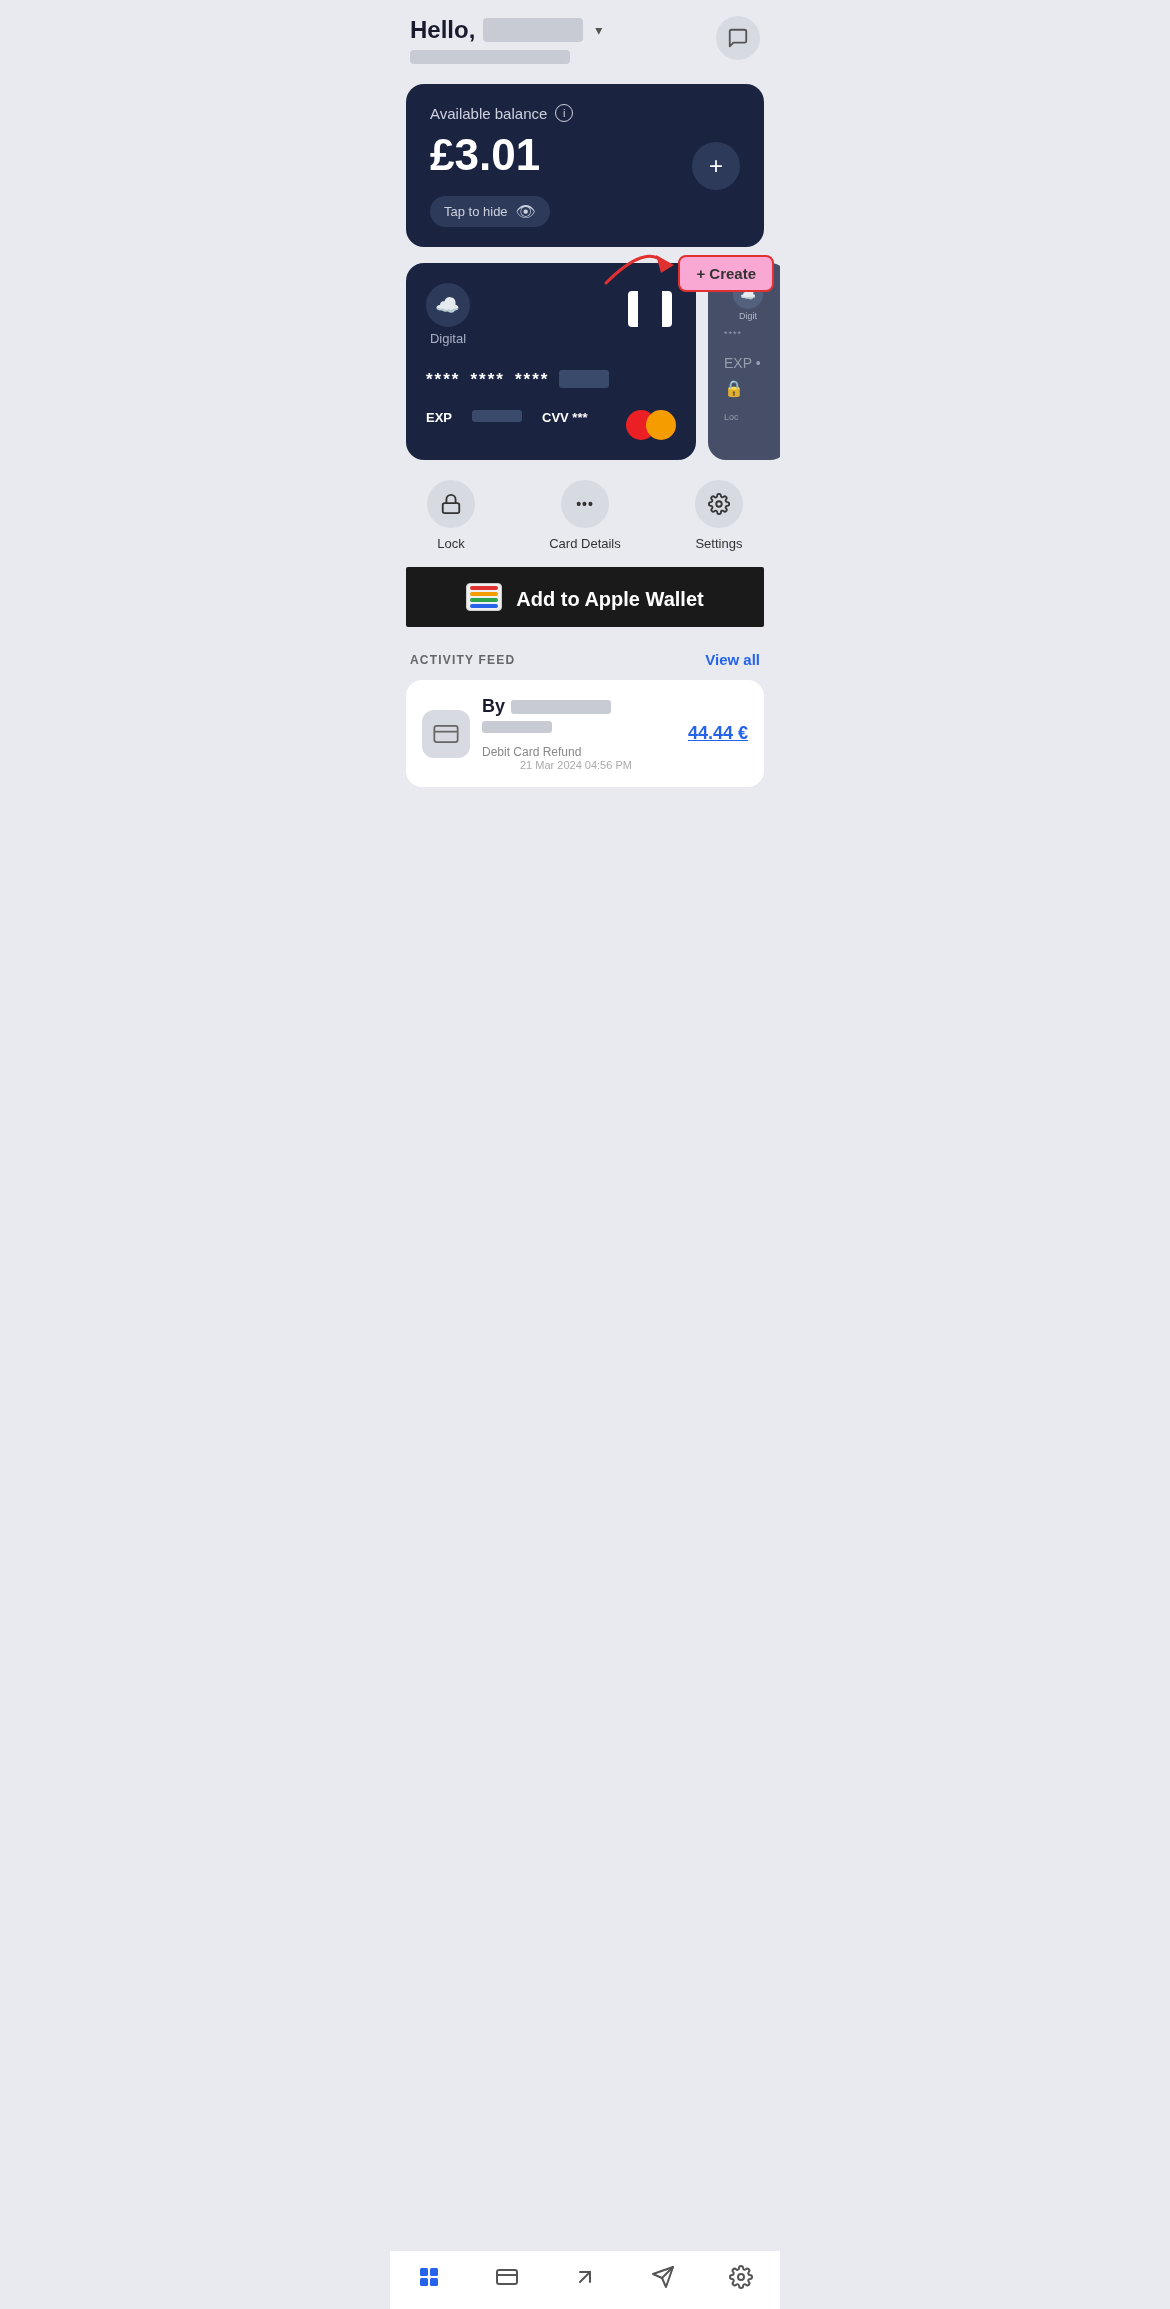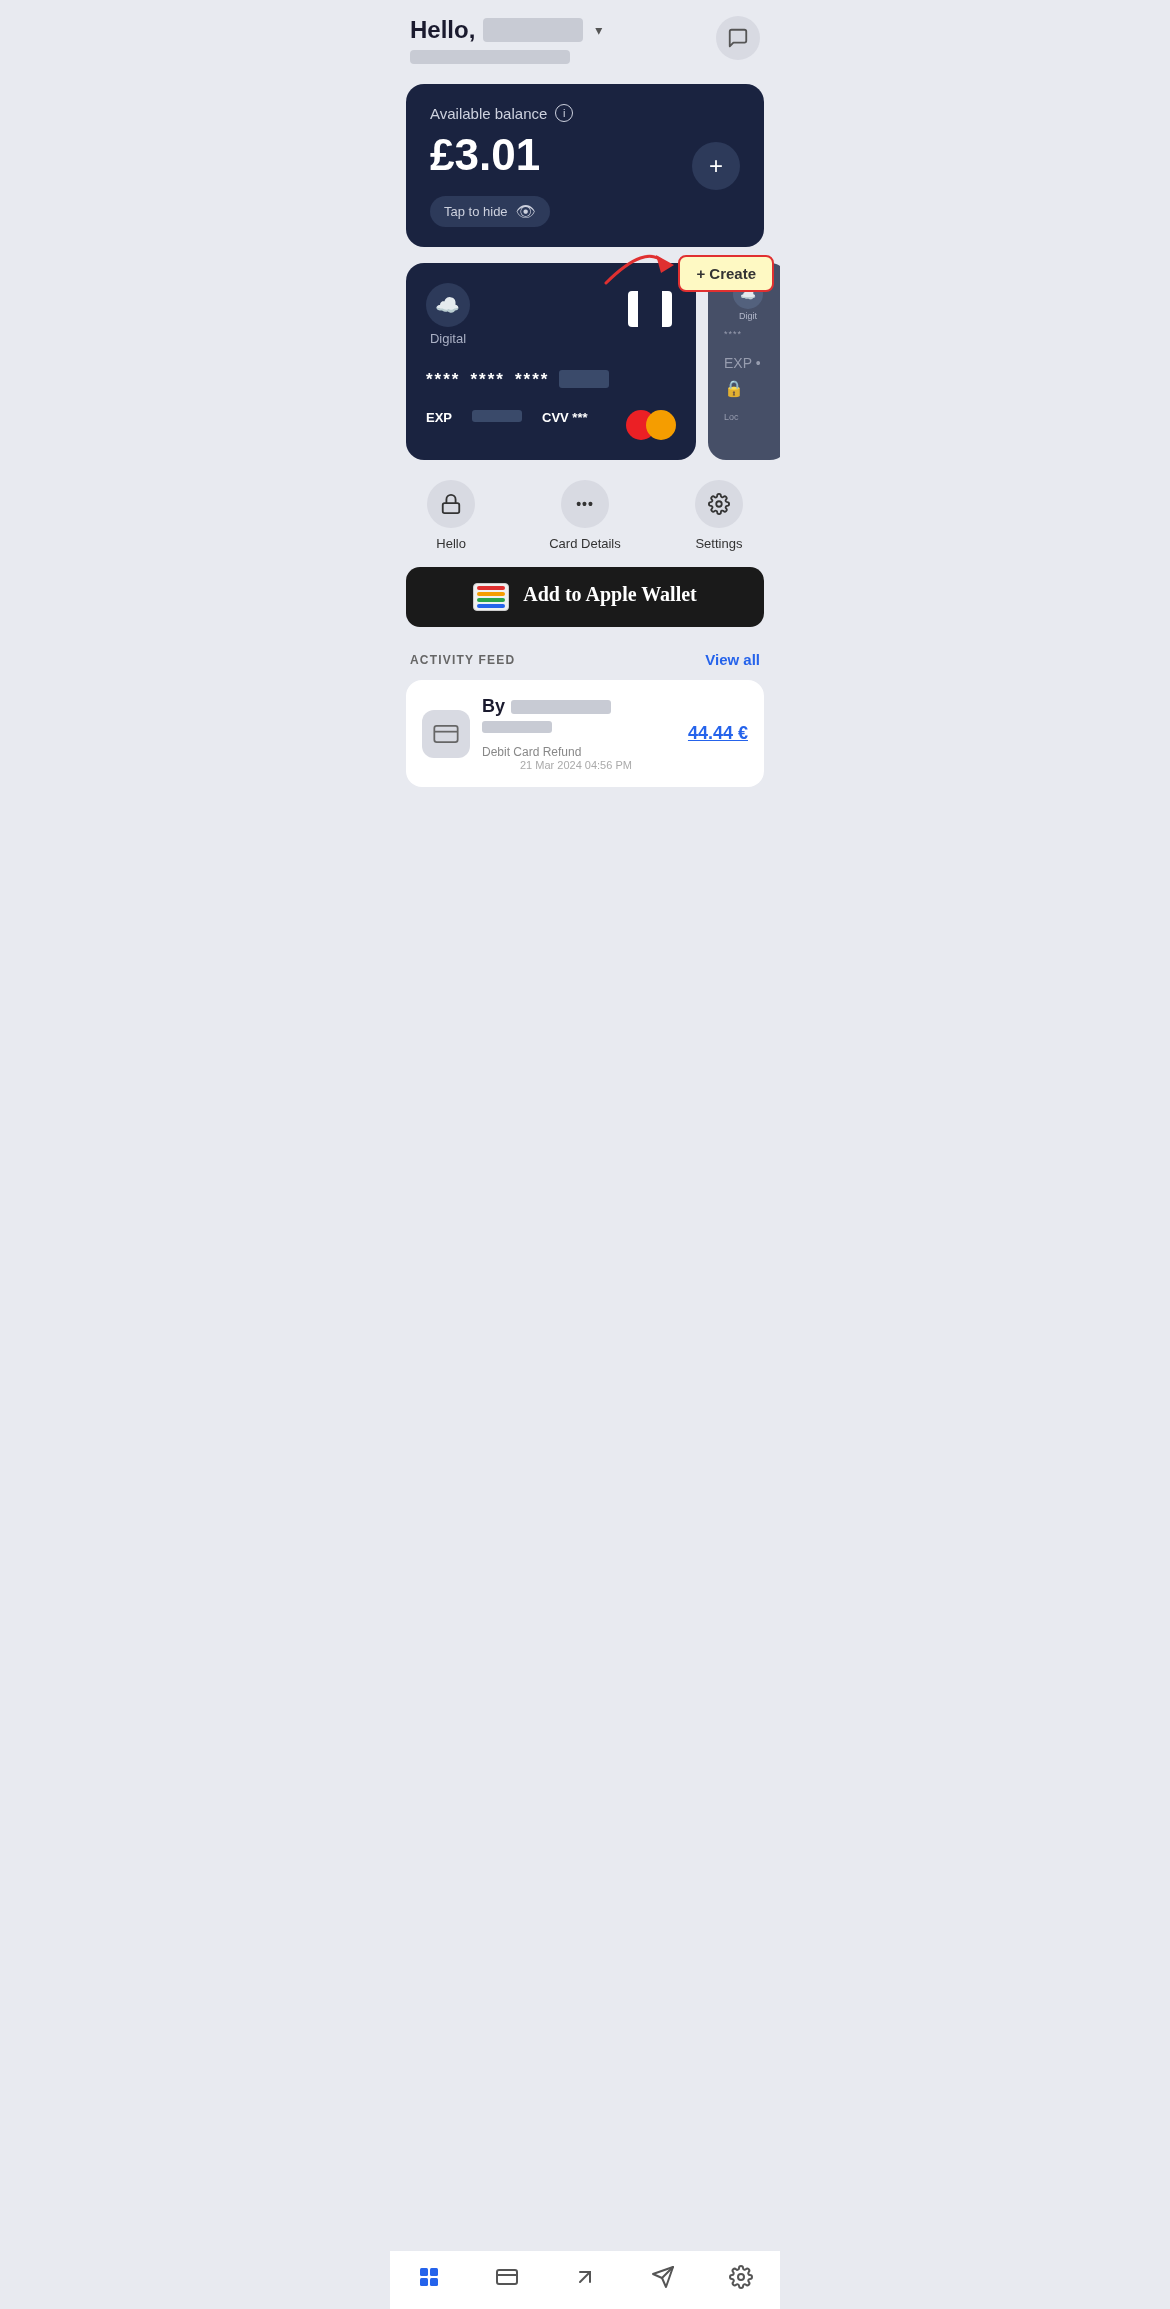--- a/index.html
+++ b/index.html
@@ -139,21 +139,21 @@
       position: relative;
       margin: 0 16px 16px;
     }
     .create-btn-wrapper {
       position: absolute;
       top: -8px;
       right: -10px;
       z-index: 10;
     }
     .create-btn {
-      background: #fef9c3;
+      background: #f9a8d4;
       border: 2.5px solid #e03030;
       border-radius: 8px;
       padding: 8px 16px;
       font-size: 15px;
       font-weight: 600;
       color: #333;
       cursor: pointer;
       display: flex;
       align-items: center;
       gap: 4px;
@@ -287,28 +287,27 @@
     }
     .action-label {
       font-size: 13px;
       color: #333;
     }
 
     
     .apple-wallet-btn {
       margin: 4px 16px 24px;
       background: #1a1a1a;
-      border-radius: 14px;
+      border-radius: 2px;
       padding: 16px 24px;
       display: flex;
-      align-items: flex-start;
+      align-items: flex-end;
       justify-content: center;
       gap: 14px;
       cursor: pointer;
-      font-family: Liberation Serif, serif;
     }
     .apple-wallet-text {
       font-size: 20px;
       font-weight: 600;
       color: white;
     }
 
     
     .section-header {
       display: flex;
@@ -552,21 +551,21 @@
 </div>
 
 <div class="card-actions">
   <div class="card-action-item">
     <div class="action-icon-circle">
       <svg width="22" height="22" viewBox="0 0 24 24" fill="none" stroke="#333" stroke-width="2" stroke-linecap="round" stroke-linejoin="round">
         <rect x="3" y="11" width="18" height="11" rx="2" ry="2"></rect>
         <path d="M7 11V7a5 5 0 0 1 10 0v4"></path>
       </svg>
     </div>
-    <span class="action-label">Hello</span>
+    <span class="action-label">Lock</span>
   </div>
   <div class="card-action-item">
     <div class="action-icon-circle">
       <span style="font-size:14px;font-weight:700;letter-spacing:1px;color:#333">•••</span>
     </div>
     <span class="action-label">Card Details</span>
   </div>
   <div class="card-action-item">
     <div class="action-icon-circle">
       <svg width="22" height="22" viewBox="0 0 24 24" fill="none" stroke="#333" stroke-width="2" stroke-linecap="round" stroke-linejoin="round">

